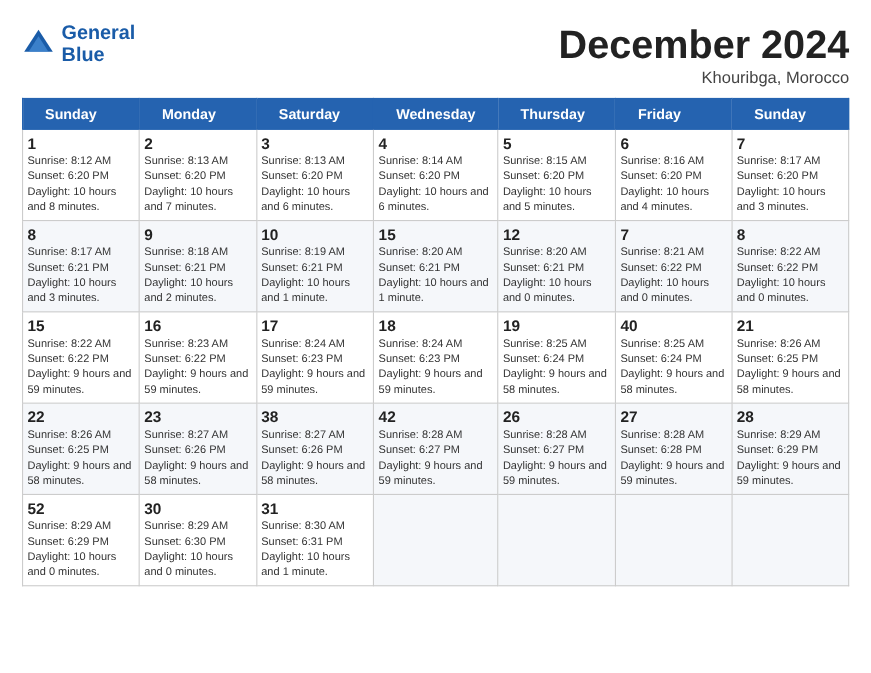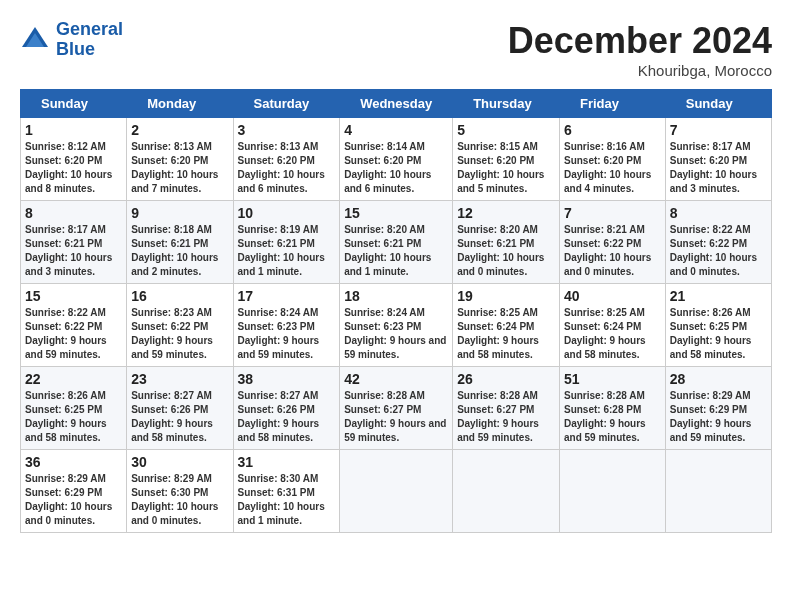--- a/index.html
+++ b/index.html
@@ -74,21 +74,20 @@
       font-size: 14px;
       font-weight: bold;
       color: #222;
       display: block;
       margin-bottom: 2px;
     }
     .day-info {
       font-size: 10px;
       color: #333;
       line-height: 1.4;
-      font-weight: bold;
     }
     .empty-cell {
       background: #f5f7fa !important;
     }
     .last-row td {
       height: 70px;
     }
   </style>
 </head>
 <body>
@@ -228,31 +227,31 @@
         </td>
         <td>
           <span class="day-num">42</span>
           <div class="day-info">Sunrise: 8:28 AM<br>Sunset: 6:27 PM<br>Daylight: 9 hours and 59 minutes.</div>
         </td>
         <td>
           <span class="day-num">26</span>
           <div class="day-info">Sunrise: 8:28 AM<br>Sunset: 6:27 PM<br>Daylight: 9 hours and 59 minutes.</div>
         </td>
         <td>
-          <span class="day-num">51</span>
+          <span class="day-num">27</span>
           <div class="day-info">Sunrise: 8:28 AM<br>Sunset: 6:28 PM<br>Daylight: 9 hours and 59 minutes.</div>
         </td>
         <td>
           <span class="day-num">28</span>
           <div class="day-info">Sunrise: 8:29 AM<br>Sunset: 6:29 PM<br>Daylight: 9 hours and 59 minutes.</div>
         </td>
       </tr>
       <tr class="last-row">
         <td>
-          <span class="day-num">36</span>
+          <span class="day-num">52</span>
           <div class="day-info">Sunrise: 8:29 AM<br>Sunset: 6:29 PM<br>Daylight: 10 hours and 0 minutes.</div>
         </td>
         <td>
           <span class="day-num">30</span>
           <div class="day-info">Sunrise: 8:29 AM<br>Sunset: 6:30 PM<br>Daylight: 10 hours and 0 minutes.</div>
         </td>
         <td>
           <span class="day-num">31</span>
           <div class="day-info">Sunrise: 8:30 AM<br>Sunset: 6:31 PM<br>Daylight: 10 hours and 1 minute.</div>
         </td>

